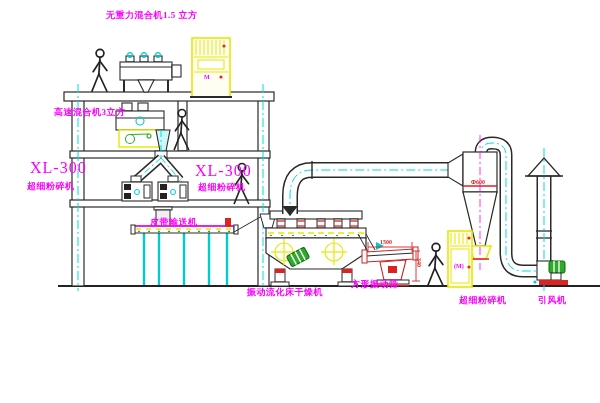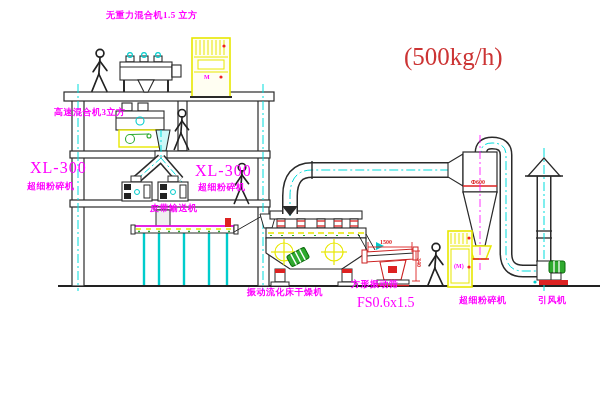--- a/index.html
+++ b/index.html
@@ -293,30 +293,28 @@
       <line x1="348" y1="242" x2="348" y2="252"></line>
           <line x1="392" y1="242" x2="392" y2="252"></line>
       <line x1="396" y1="251" x2="396" y2="281"></line>
       <line x1="392" y1="251" x2="400" y2="251"></line>
           <line x1="392" y1="281" x2="400" y2="281"></line>
     </g>
   </g>
 </svg>
 
 <div class="lbl mag" style="left:86px;top:11px">无重力混合机1.5 立方</div>
-<div class="lbl title-cap" style="left:384px;top:44px">(500kg/h)</div>
 <div class="lbl mag" style="left:34px;top:108px">高速混合机3立方</div>
 <div class="lbl xl" style="left:10px;top:160px">XL-300</div>
 <div class="lbl mag" style="left:7px;top:182px">超细粉碎机</div>
 <div class="lbl xl" style="left:175px;top:163px">XL-300</div>
 <div class="lbl mag" style="left:178px;top:183px">超细粉碎机</div>
-<div class="lbl mag" style="left:130px;top:204px">皮带输送机</div>
+<div class="lbl mag" style="left:130px;top:218px">皮带输送机</div>
 <div class="lbl mag" style="left:227px;top:288px">振动流化床干燥机</div>
 <div class="lbl mag" style="left:331px;top:280px">方形振动筛</div>
-<div class="lbl model" style="left:337px;top:296px">FS0.6x1.5</div>
 <div class="lbl mag" style="left:439px;top:296px">超细粉碎机</div>
 <div class="lbl mag" style="left:518px;top:296px">引风机</div>
 <div class="lbl red-dim" style="left:360px;top:239px">1500</div>
 <div class="lbl red-dim rot90" style="left:402px;top:258px">340</div>
 <div class="lbl red-dim" style="left:451px;top:179px">Φ600</div>
 <div class="lbl motor-mark" style="left:184px;top:74px">M</div>
 <div class="lbl motor-mark" style="left:434px;top:263px">(M)</div>
 
 </div>
 

